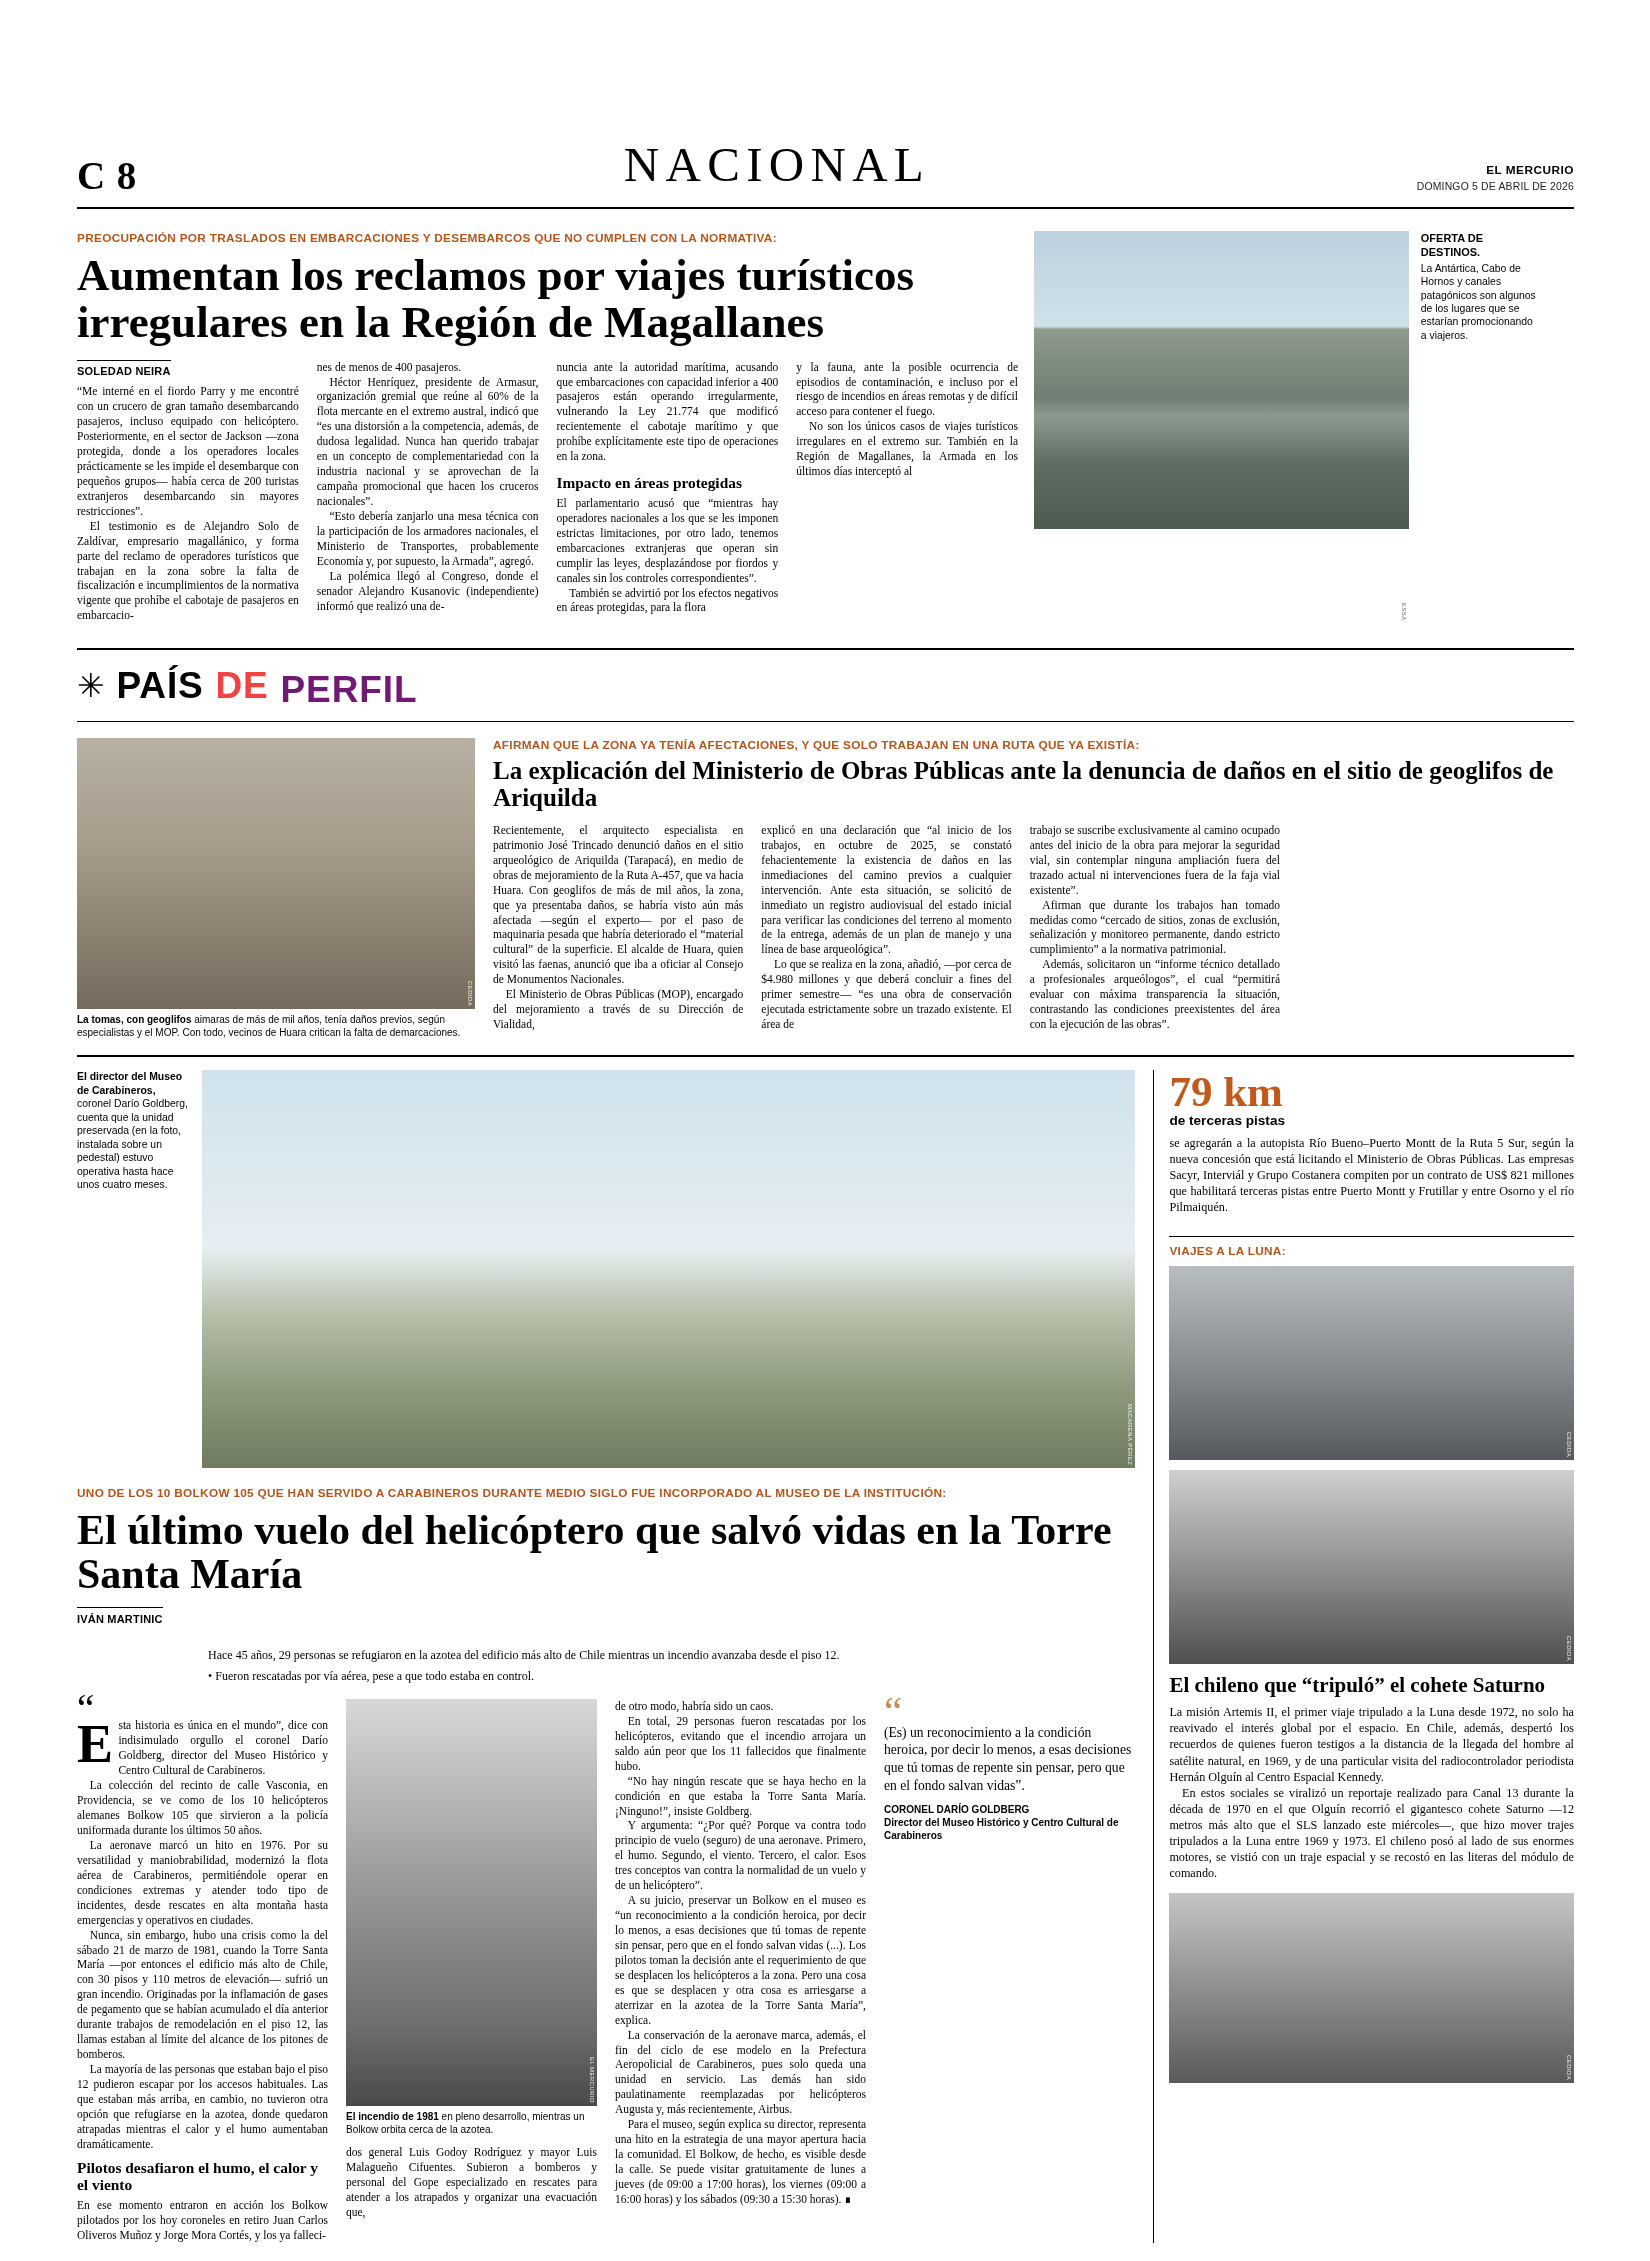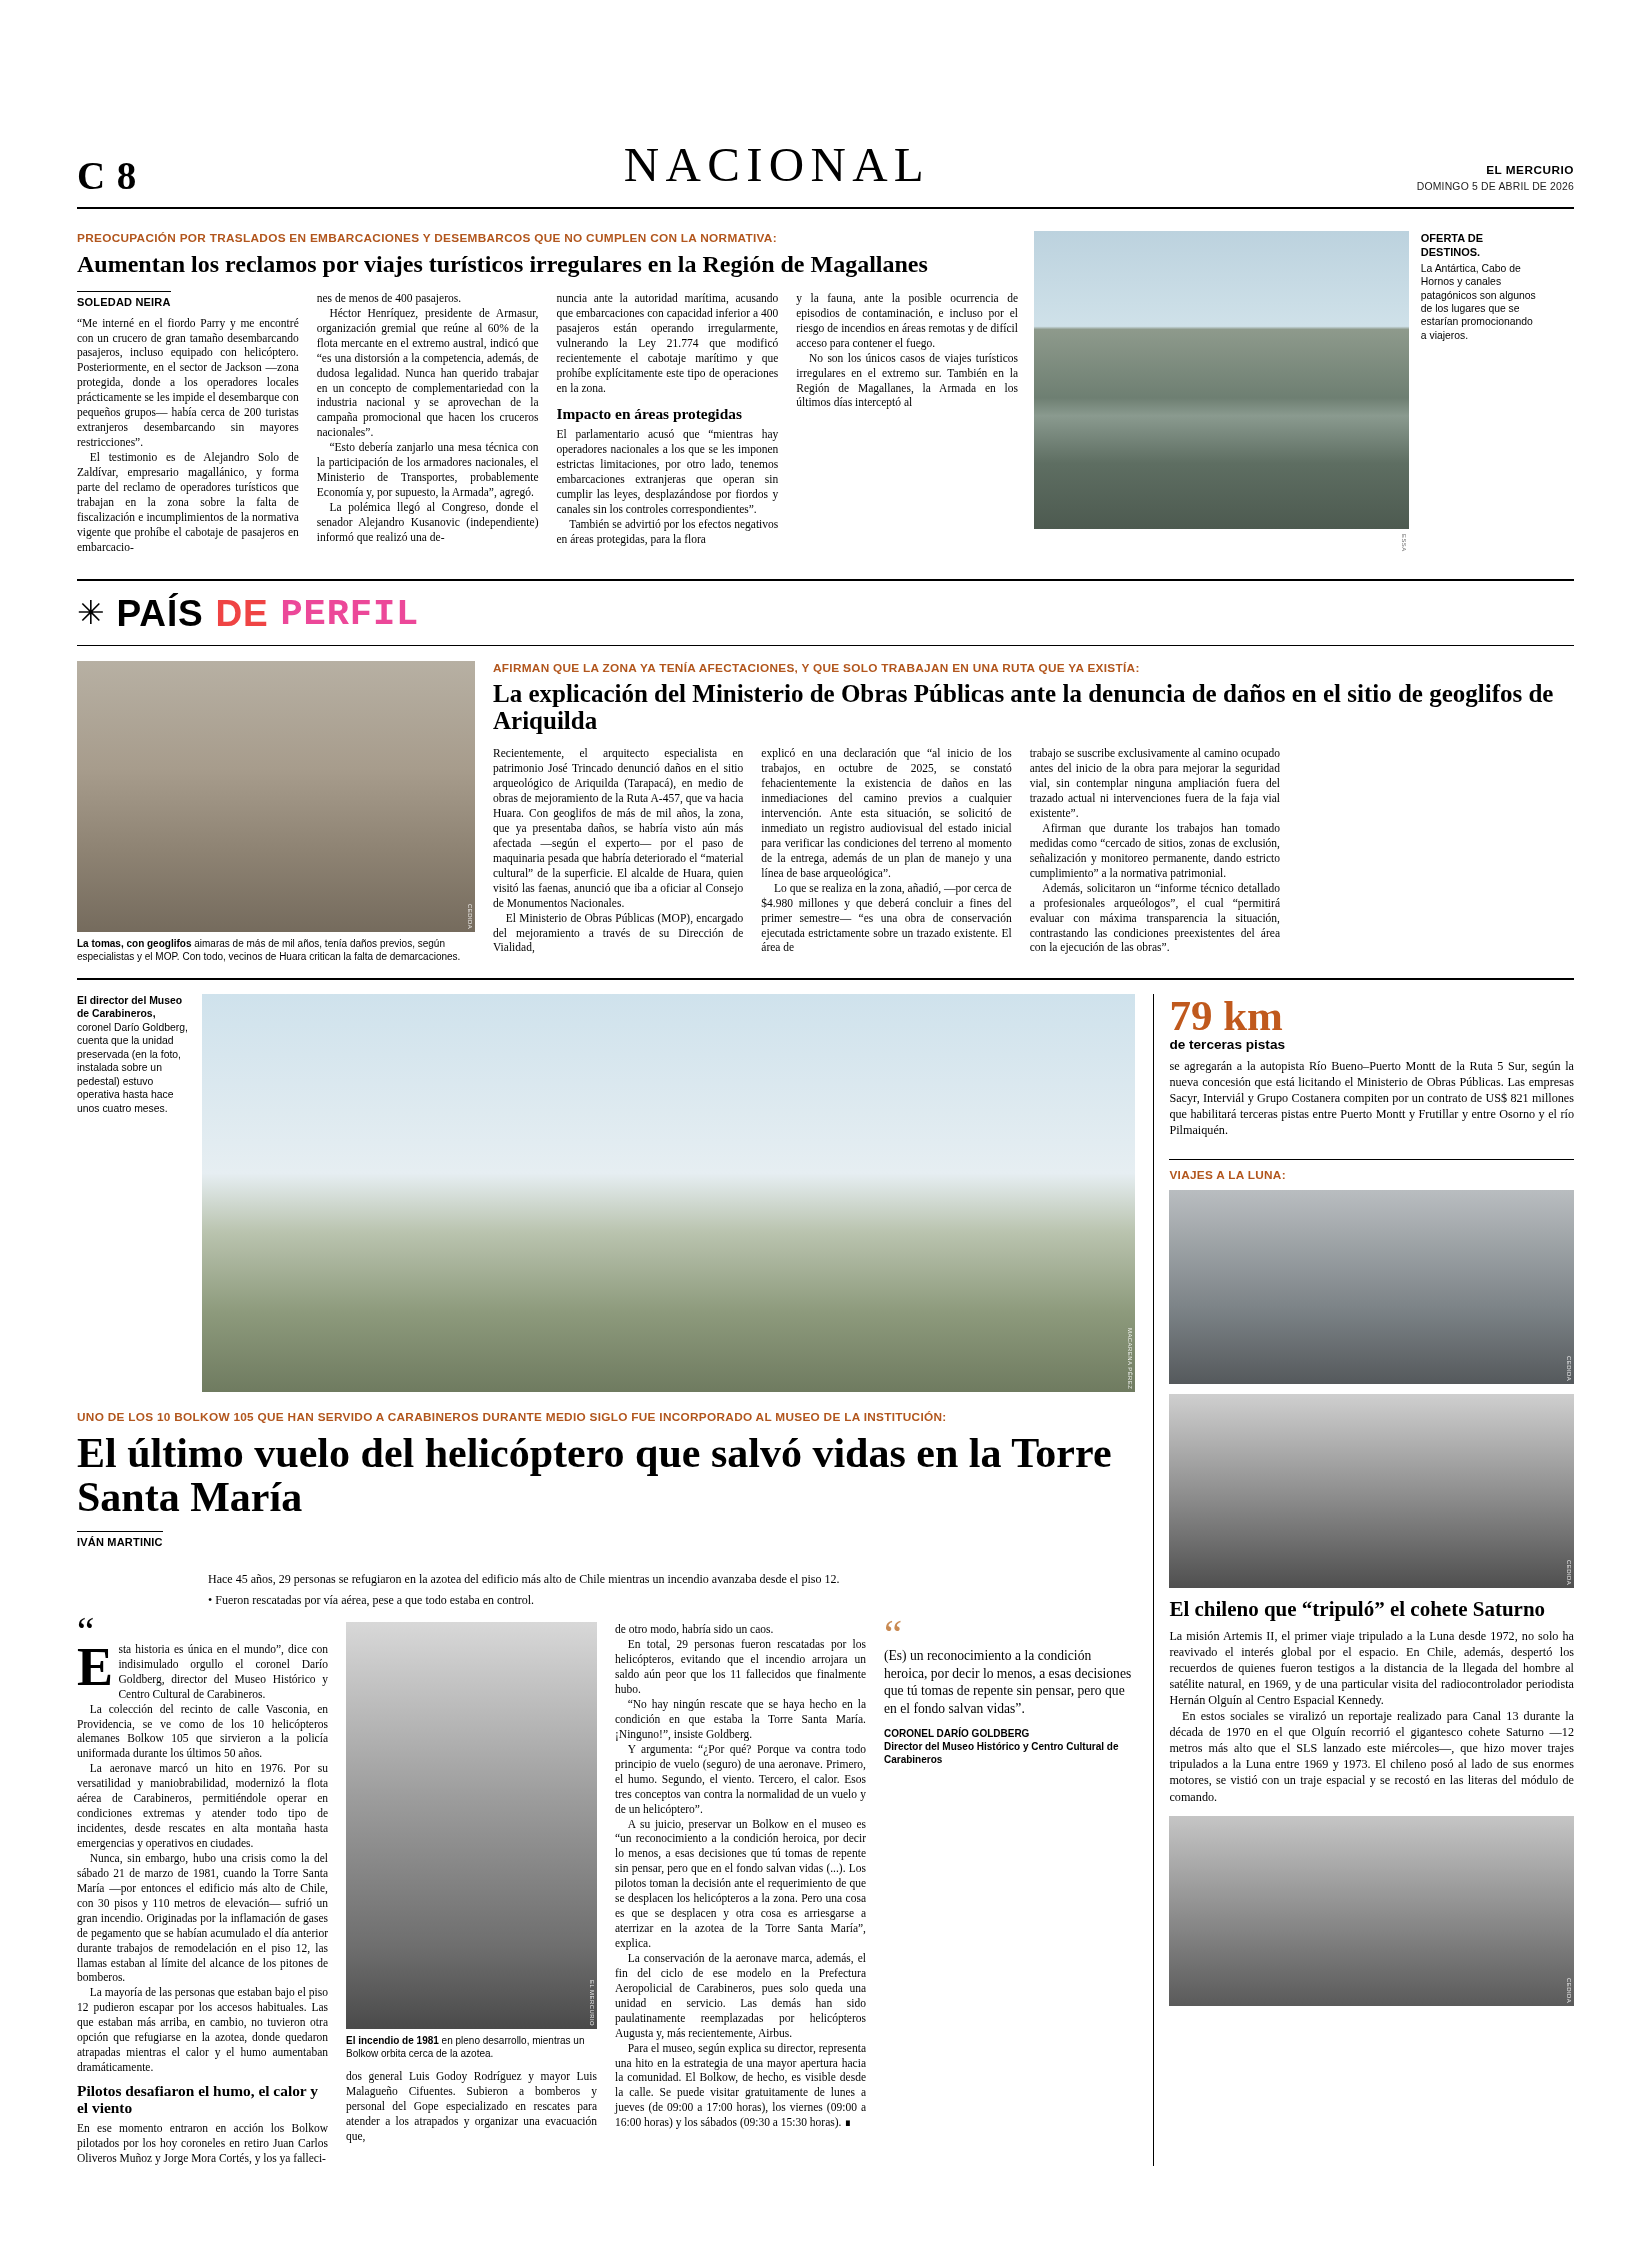--- a/index.html
+++ b/index.html
@@ -20,37 +20,37 @@
   .byline{font-family:"Liberation Sans",sans-serif;font-size:11px;font-weight:bold;letter-spacing:0.2px;border-top:0.9px solid #000;padding-top:4.5px;display:inline-block;}
   p.body{font-size:11.5px;line-height:1.30;text-align:justify;margin:0 0 0 0;text-indent:12.7px;}
   p.body.first{text-indent:0;}
   .col{box-sizing:border-box;}
   .subhead{font-family:"Liberation Serif",serif;font-weight:bold;font-size:15.4px;line-height:1.12;margin:10px 0 4.5px;}
 
   
   .story1{display:flex;gap:16px;padding-top:22.6px;}
   .s1-left{width:941px;}
   .s1-kicker{margin-bottom:7.2px;display:block;}
-  .s1-head{font-size:24px;line-height:1.04;margin:0 0 13.6px 0;}
+  .s1-head{font-size:45px;line-height:1.04;margin:0 0 13.6px 0;}
   .s1-cols{display:flex;gap:18px;margin-top:11.8px;}
   .s1-cols .col{width:calc((941px - 54px)/4);}
   .s1-right{width:525px;display:flex;gap:11.8px;}
   .photo-wrap{position:relative;}
   .photo{background:#8fa3ad;position:relative;overflow:hidden;}
   .credit-v{position:absolute;right:1.8px;bottom:2.7px;writing-mode:vertical-rl;font-family:"Liberation Sans",sans-serif;font-size:5.9px;color:#fff;letter-spacing:0.5px;opacity:.9;}
   .credit-v.dark{color:#555;}
   .sidecap{width:118px;font-family:"Liberation Sans",sans-serif;font-size:10.4px;line-height:1.28;}
   .sidecap b{display:block;font-size:11px;margin-bottom:2.7px;}
 
   
   .band{display:flex;align-items:center;gap:11.8px;border-top:2.7px solid #000;border-bottom:1.8px solid #000;margin-top:24.4px;padding:11.8px 0 10px;}
   .band .star{font-size:33px;line-height:1;}
   .band .w1{font-family:"Liberation Sans",sans-serif;font-weight:bold;font-size:37px;letter-spacing:0.9px;}
   .band .w2{font-family:"Liberation Sans",sans-serif;font-weight:bold;font-size:37px;letter-spacing:0.9px;color:#ef4444;}
-  .band .w3{font-family:Liberation Mono, monospace;font-weight:bold;font-size:37px;letter-spacing:0.9px;color:#ec4899;}
+  .band .w3{font-family:Liberation Sans, sans-serif;font-weight:bold;font-size:37px;letter-spacing:0.9px;color:#701a75;margin-top:8px;}
 
   
   .story2{display:flex;gap:18px;padding-top:15.4px;padding-bottom:15.4px;border-bottom:2.7px solid #000;}
   .s2-photo{width:398px;}
   .s2-right{flex:1;}
   .s2-head{font-size:25px;line-height:1.06;margin:6.3px 0 11.8px;}
   .s2-cols{display:flex;gap:18px;}
   .s2-cols .col{width:calc((787px - 36px)/3);}
   .cap{font-family:"Liberation Sans",sans-serif;font-size:10px;line-height:1.3;margin-top:4.5px;}
   .cap b{font-weight:bold;}

